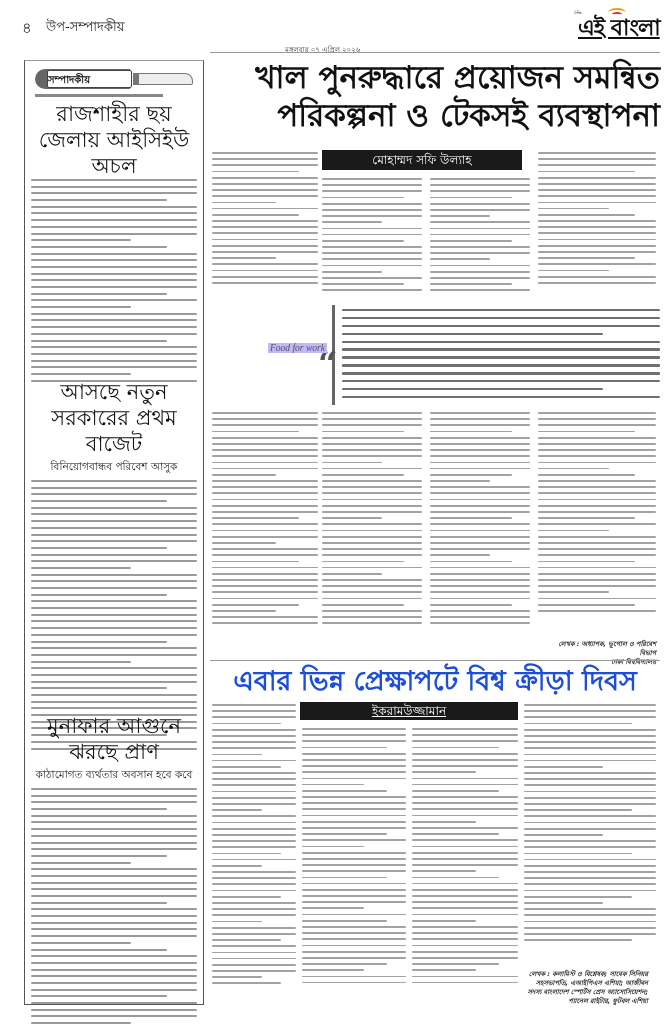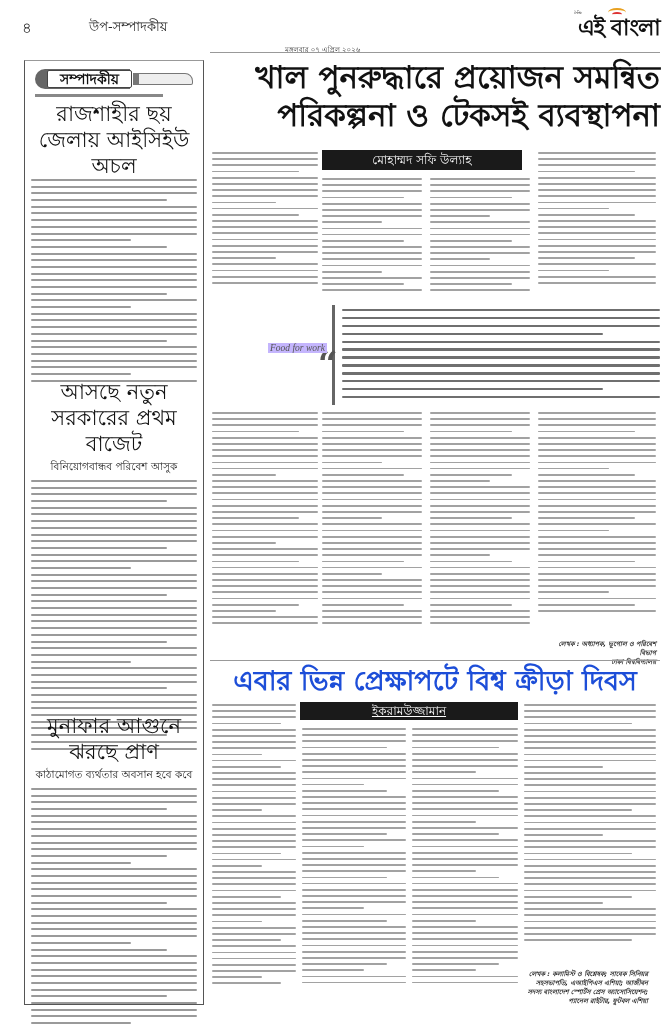--- a/index.html
+++ b/index.html
@@ -2,32 +2,32 @@
 <html><head>
 <meta charset="utf-8">
 <style>
   * { box-sizing: border-box; margin: 0; padding: 0; }
   html, body { width: 667px; height: 1024px; background: #ffffff; overflow: hidden; }
   body { font-family: "DejaVu Sans", sans-serif; color: #222; position: relative; }
 
   
   .masthead { position: absolute; left: 0; top: 0; width: 667px; height: 50px; }
   .page-num { position: absolute; left: 22px; top: 16px; font-size: 15px; color: #222; }
-  .section-name { position: absolute; left: 46px; top: 17px; font-size: 13px; color: #222; margin-left: 43px; }
+  .section-name { position: absolute; left: 46px; top: 17px; font-size: 13px; color: #222; }
   .date { position: absolute; left: 285px; top: 20px; font-size: 7px; color: #333; margin-top: 24px; }
-  .logo { position: absolute; left: 578px; top: 10px; font-size: 22px; font-weight: bold; color: #111; letter-spacing: -1px; }
+  .logo { position: absolute; left: 578px; top: 10px; font-size: 22px; font-weight: bold; color: #111; letter-spacing: -1px; text-decoration: underline; }
   .logo .small { position: absolute; left: -4px; top: 0; font-size: 4px; font-weight: normal; }
   .logo .wave { position: absolute; left: 30px; top: -2px; width: 18px; height: 9px; border-top: 2px solid #e8a020; border-radius: 50% 50% 0 0; }
   .logo .wave2 { position: absolute; left: 34px; top: 2px; width: 10px; height: 5px; border-top: 2px solid #d33; border-radius: 50% 50% 0 0; }
 
   
   .editorial { position: absolute; left: 24px; top: 60px; width: 180px; height: 945px; border: 1px solid #555; border-top-color: #999; }
   .ed-banner { position: relative; height: 38px; }
   .ed-pill { position: absolute; left: 10px; top: 8px; width: 95px; height: 20px; background: #666; border-radius: 10px 0 0 10px; }
-  .ed-label { position: absolute; left: 22px; top: 9px; width: 85px; height: 18px; background: #fff; border: 1px solid #444; border-radius: 2px; font-size: 14px; font-weight: bold; text-align: center; line-height: 17px; color: #111; }
+  .ed-label { position: absolute; left: 22px; top: 9px; width: 85px; height: 18px; background: #fff; border: 1px solid #444; border-radius: 2px; font-size: 10px; font-weight: bold; text-align: left; line-height: 17px; color: #111; }
   .ed-pen { position: absolute; left: 108px; top: 12px; width: 60px; height: 12px; border: 1px solid #777; border-left: 6px solid #777; border-radius: 0 8px 2px 0; background: #eee; }
   .ed-rule { position: absolute; left: 10px; right: 40px; top: 33px; height: 3px; background: #888; }
 
   .ed-title { font-size: 21px; text-align: center; line-height: 26px; color: #111; padding: 0 4px; }
   .ed-sub { font-size: 10.5px; text-align: center; color: #222; margin: 2px 0 4px; }
   .ed-body { padding: 0 6px; }
   .textline { height: 2px; background: #9a9a9a; margin: 0 0 4.7px; border-radius: 1px; }
   .textline.short { width: 60%; }
   .textline.mid { width: 82%; }
   .ed-block { position: absolute; left: 0; right: 0; }

